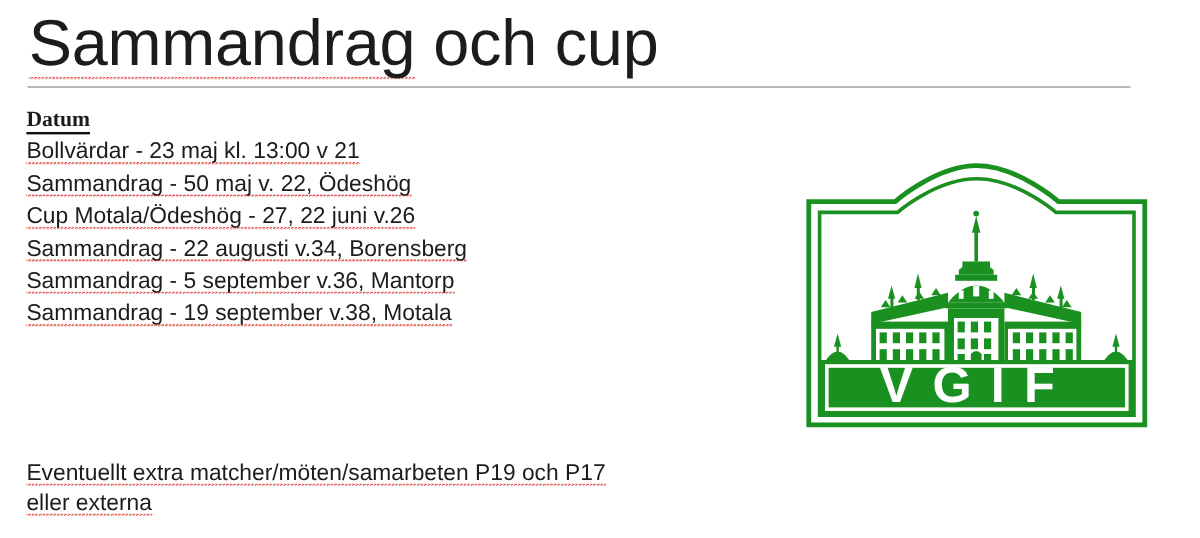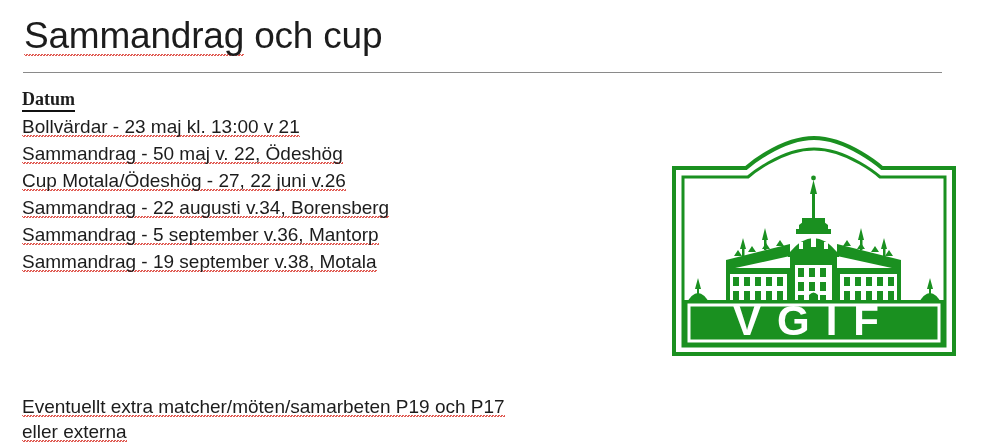--- a/index.html
+++ b/index.html
@@ -15,21 +15,21 @@
     font-family: "Liberation Sans", sans-serif;
     color: #1a1a1a;
     -webkit-font-smoothing: antialiased;
   }
 
   
   #doc-title {
     position: absolute;
     left: 24px;
     top: 8px;
-    font-size: 37px;
+    font-size: 54px;
     font-weight: 300;
     letter-spacing: -0.2px;
     line-height: 56px;
     white-space: nowrap;
     color: #1c1c1c;
   }
   #doc-title .sp {
     
     background-image:
       repeating-linear-gradient(
@@ -85,21 +85,21 @@
       );
     background-repeat: repeat-x;
     background-size: 3px 2px;
     background-position: left calc(100% - 2px);
     padding-bottom: 2px;
   }
 
   #tail-block {
     position: absolute;
     left: 22px;
-    top: 394px;
+    top: 382px;
     width: 600px;
   }
   #tail-block .line { line-height: 25px; }
 
   
   #vgif-logo {
     position: absolute;
     left: 668px;
     top: 132px;
     width: 292px;

